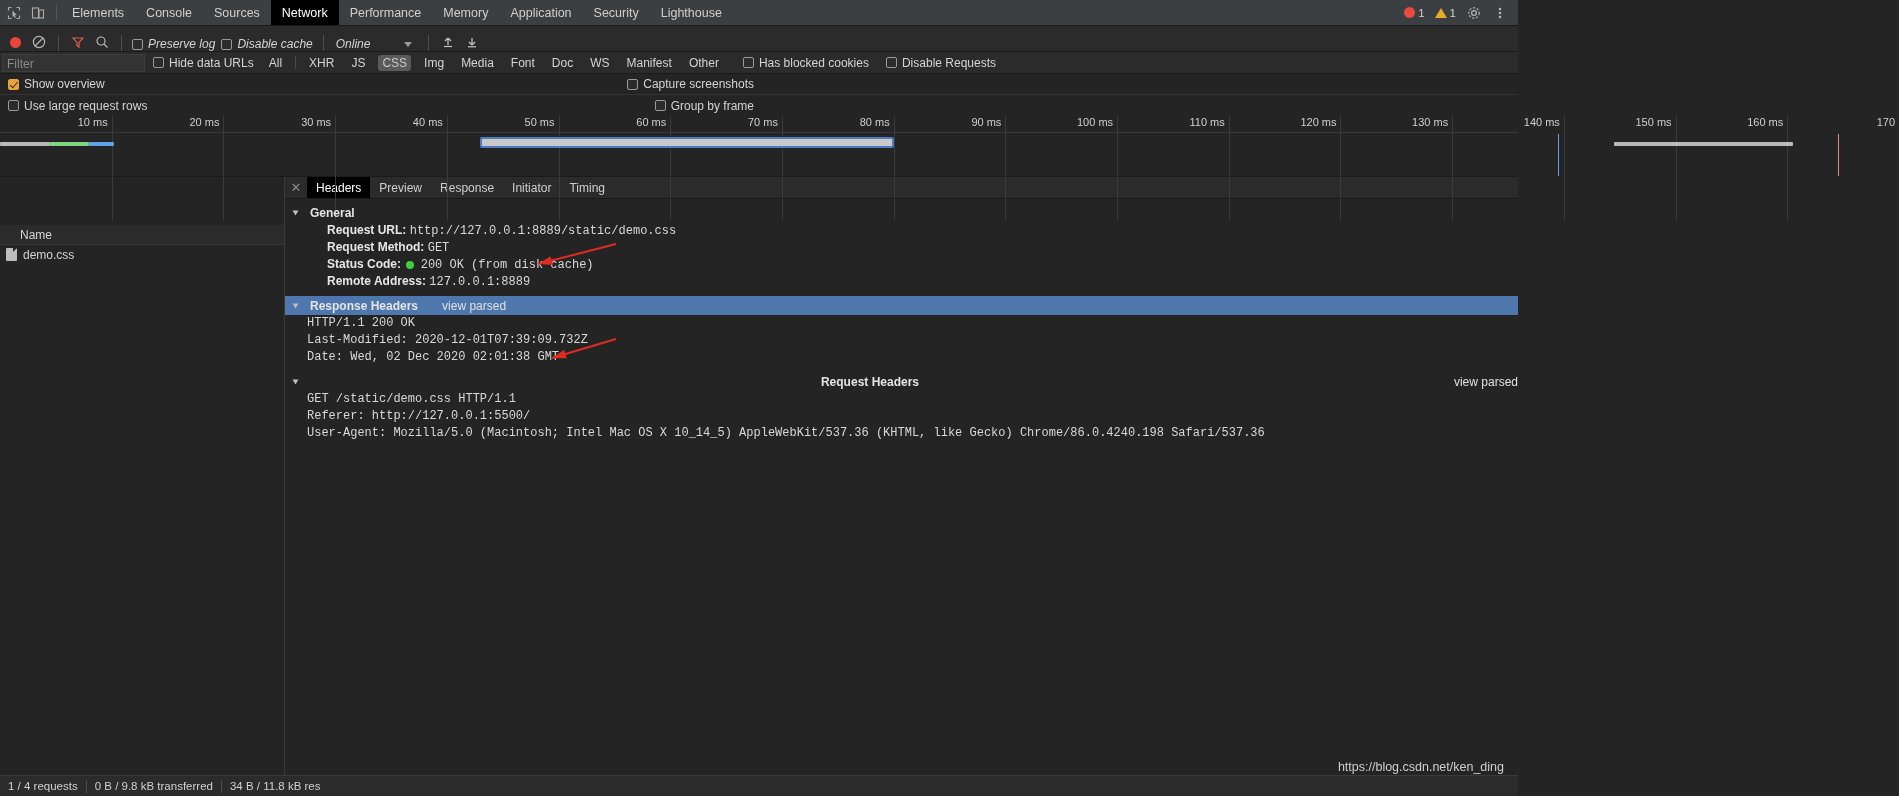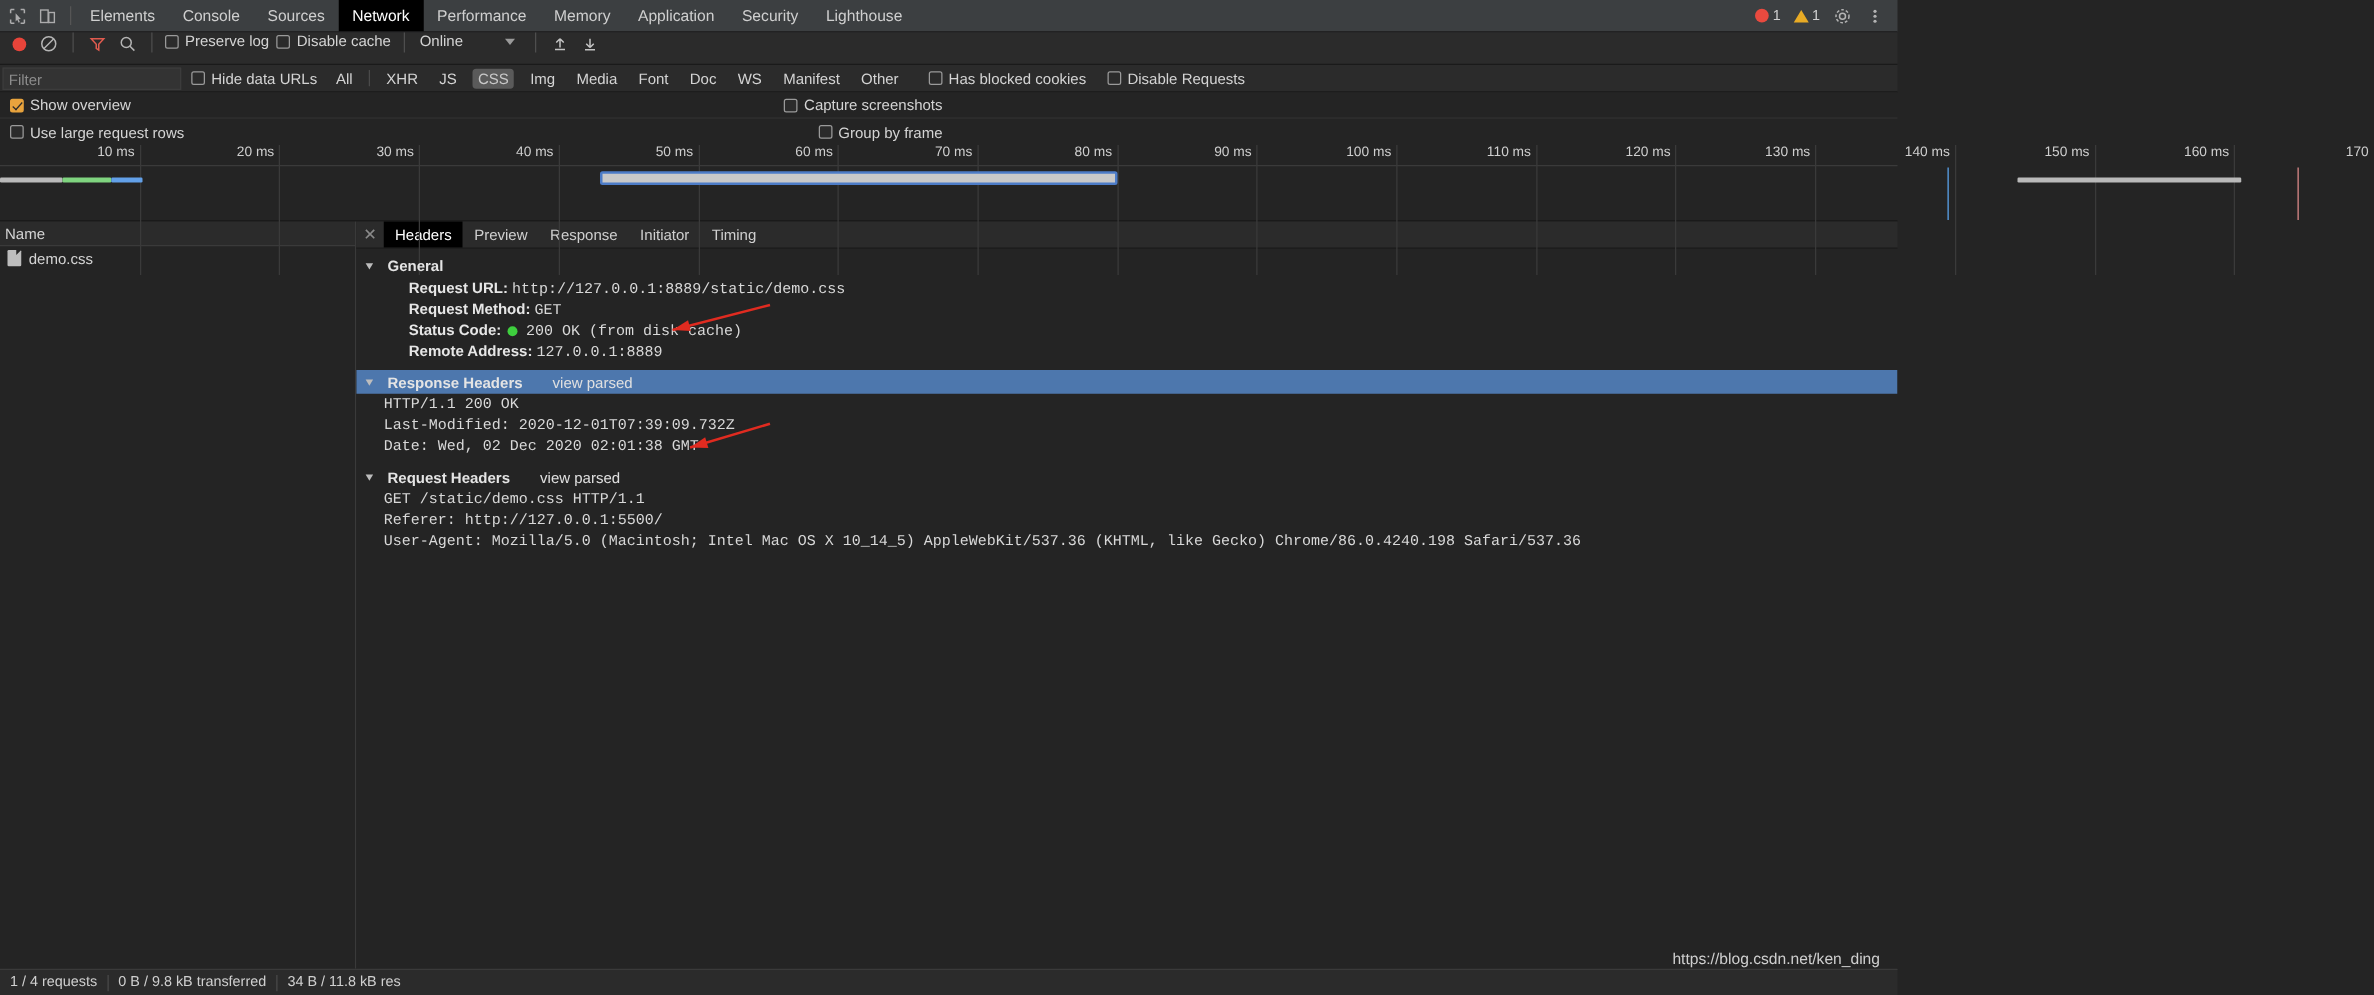--- a/index.html
+++ b/index.html
@@ -27,22 +27,22 @@
     font-size: 12.5px; white-space: nowrap; cursor: default;
   }
   .tab.active { background: #000; color: #fff; }
   .tb-right { margin-left: auto; display: flex; align-items: center; gap: 10px; padding: 0 10px; }
   .err-pill { display: flex; align-items: center; gap: 3px; font-size: 11.5px; }
   .dot-err { width: 11px; height: 11px; border-radius: 50%; background: #e94a3f; display:inline-block; }
   .tri-warn { width: 0; height: 0; border-left: 6px solid transparent; border-right: 6px solid transparent; border-bottom: 10px solid #e8ab25; }
 
   
   .nettoolbar {
-    height: 26px; background: #2b2b2b; display: flex; align-items: flex-start;
-    border-bottom: 1px solid #1a1a1a; padding: 0 6px; gap: 6px; flex: 0 0 26px;
+    height: 26px; background: #2b2b2b; display: flex; align-items: flex-end;
+    border-bottom: 1px solid #1a1a1a; padding: 0 6px; gap: 6px; flex: 0 0 26px; font-style: italic;
   }
   .ic { width: 18px; height: 18px; display: flex; align-items: center; justify-content: center; }
   .rec-dot { width: 11px; height: 11px; border-radius: 50%; background: #e8443a; }
   .vsep { width: 1px; height: 16px; background: #4e4e4e; margin: 0 4px; }
   .cb {
     width: 11px; height: 11px; border: 1px solid #9a9a9a; border-radius: 2px;
     background: #2b2b2b; display: inline-block; flex: 0 0 11px; position: relative;
   }
   .cb.checked { background: #e8a33d; border-color: #e8a33d; }
   .cb.checked::after {
@@ -83,21 +83,21 @@
   .ov-band { position: absolute; height: 4px; border-radius: 1px; }
   .ov-sel {
     position: absolute; top: 21px; height: 11px; background: #c9c9c9;
     border: 2px solid #4d7cc7; border-radius: 2px;
   }
   .ov-line { position: absolute; top: 18px; height: 42px; width: 1px; }
 
   
   .body { flex: 1 1 auto; display: flex; min-height: 0; }
   .reqlist { width: 285px; flex: 0 0 285px; background: #242424; border-right: 1px solid #3a3a3a; display: flex; flex-direction: column; }
-  .rl-head { height: 20px; background: #2b2b2b; border-bottom: 1px solid #3a3a3a; display: flex; align-items: center; padding-left: 4px; font-size: 12px; color: #d4d4d4; flex: 0 0 20px;}
+  .rl-head { height: 20px; background: #2b2b2b; border-bottom: 1px solid #3a3a3a; display: flex; align-items: center; padding-left: 20px; font-size: 12px; color: #d4d4d4; flex: 0 0 20px; margin-top: 48px;}
   .rl-row { height: 19px; display: flex; align-items: center; gap: 6px; padding-left: 6px; font-size: 12px; color: #d4d4d4; }
   .file-ic { width: 11px; height: 13px; background: #bdbdbd; border-radius: 1px; display:inline-block; position: relative; }
   .file-ic::after { content:""; position:absolute; right:0; top:0; border-left:4px solid #242424; border-bottom:4px solid transparent; }
 
   
   .detail { flex: 1 1 auto; display: flex; flex-direction: column; background: #242424; min-width: 0; }
   .dtabs { height: 22px; background: #2b2b2b; display: flex; align-items: stretch; border-bottom: 1px solid #1a1a1a; flex: 0 0 22px; }
   .dclose { width: 22px; display: flex; align-items: center; justify-content: center; color: #8a8a8a; font-size: 13px; }
   .dtab { padding: 0 9px; display: flex; align-items: center; font-size: 12px; color: #cfcfcf; white-space: nowrap; }
   .dtab.active { background: #000; color: #fff; }
@@ -408,21 +408,21 @@
 
         <div class="sect-title hl" style="margin-top:6px;">
           <span class="tw"></span>
           <span>Response Headers</span>
           <span class="view-parsed">view parsed</span>
         </div>
         <div class="rawline">HTTP/1.1 200 OK</div>
         <div class="rawline">Last-Modified: 2020-12-01T07:39:09.732Z</div>
         <div class="rawline">Date: Wed, 02 Dec 2020 02:01:38 GMT</div>
 
-        <div class="sect-title" style="margin-top:6px;">
+        <div class="sect-title" style="margin-top:6px;justify-content:space-between;">
           <span class="tw"></span>
           <span>Request Headers</span>
           <span class="view-parsed">view parsed</span>
         </div>
         <div class="rawline">GET /static/demo.css HTTP/1.1</div>
         <div class="rawline">Referer: http://127.0.0.1:5500/</div>
         <div class="rawline">User-Agent: Mozilla/5.0 (Macintosh; Intel Mac OS X 10_14_5) AppleWebKit/537.36 (KHTML, like Gecko) Chrome/86.0.4240.198 Safari/537.36</div>
 
       </div>
     </div>

